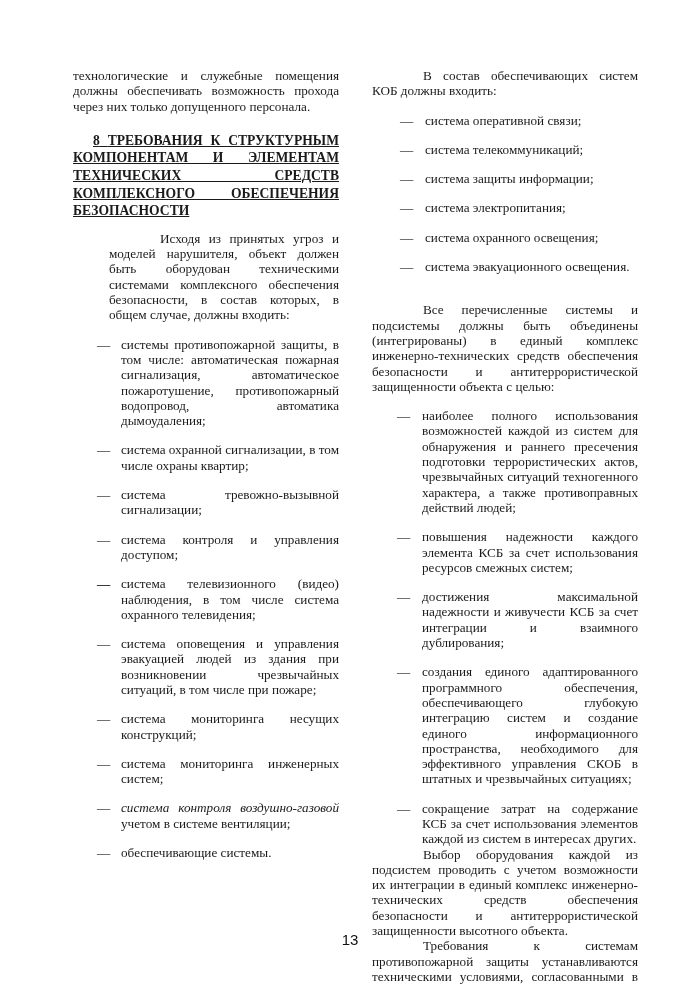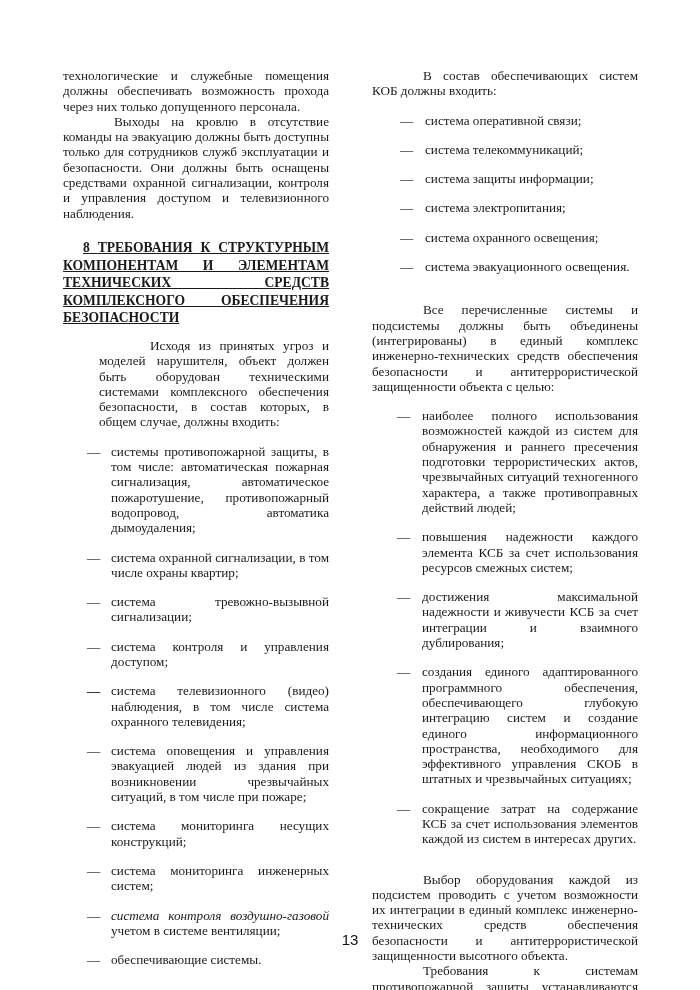--- a/index.html
+++ b/index.html
@@ -13,23 +13,22 @@
   ul.dash { list-style:none; margin:0; padding:0; }
   ul.dash li { position:relative; text-align:justify; }
   ul.dash li .d { position:absolute; top:0; }
   .pagenum { position:absolute; left:0; width:700px; top:931px; text-align:center;
              font-family:"Liberation Sans", "DejaVu Sans", sans-serif; font-size:15px; color:#111; }
   .it { font-style:italic; }
 </style>
 </head>
 <body>
 
-<div class="col" style="left:63px; top:68px;">
+<div class="col" style="left:73px; top:68px;">
   <p class="p">технологические и служебные помещения должны обеспечивать возможность прохода через них только допущенного персонала.</p>
-  <p class="p ind">Выходы на кровлю в отсутствие команды на эвакуацию должны быть доступны только для сотрудников служб эксплуатации и безопасности. Они должны быть оснащены средствами охранной сигнализации, контроля и управления доступом и телевизионного наблюдения.</p>
 
   <h2 class="h" style="margin-top:18px;text-decoration:underline;">
     <span class="num">8</span>
     <span>ТРЕБОВАНИЯ К СТРУКТУРНЫМ КОМПОНЕНТАМ И ЭЛЕМЕНТАМ ТЕХНИЧЕСКИХ СРЕДСТВ КОМПЛЕКСНОГО ОБЕСПЕЧЕНИЯ БЕЗОПАСНОСТИ</span>
   </h2>
 
   <p class="p ind" style="margin-top:11px;margin-left:36px;">Исходя из принятых угроз и моделей нарушителя, объект должен быть оборудован техническими системами комплексного обеспечения безопасности, в состав которых, в общем случае, должны входить:</p>
 
   <ul class="dash" style="margin-top:14px;">
     <li style="margin-left:48px; margin-bottom:14px;">
@@ -127,17 +126,17 @@
     <li style="margin-left:50px; margin-bottom:14px;">
       <span class="d" style="left:-25px;">—</span>
       <span>создания единого адаптированного программного обеспечения, обеспечивающего глубокую интеграцию систем и создание единого информационного пространства, необходимого для эффективного управления СКОБ в штатных и чрезвычайных ситуациях;</span>
     </li>
     <li style="margin-left:50px;">
       <span class="d" style="left:-25px;">—</span>
       <span>сокращение затрат на содержание КСБ за счет использования элементов каждой из систем в интересах других.</span>
     </li>
   </ul>
 
-  <p class="p ind" style="margin-top:25px;">Выбор оборудования каждой из подсистем проводить с учетом возможности их интеграции в единый комплекс инженерно-технических средств обеспечения безопасности и антитеррористической защищенности высотного объекта.</p>
+  <p class="p ind" style="margin-top:0;">Выбор оборудования каждой из подсистем проводить с учетом возможности их интеграции в единый комплекс инженерно-технических средств обеспечения безопасности и антитеррористической защищенности высотного объекта.</p>
   <p class="p ind">Требования к системам противопожарной защиты устанавливаются техническими условиями, согласованными в установленном порядке.</p>
 </div>
 
 <div class="pagenum">13</div>
 
 </body></html>

